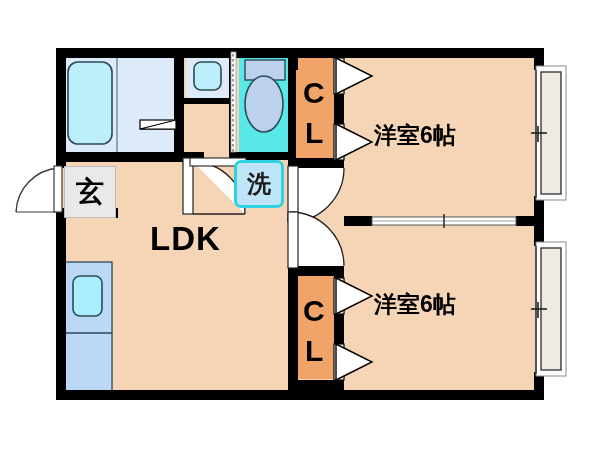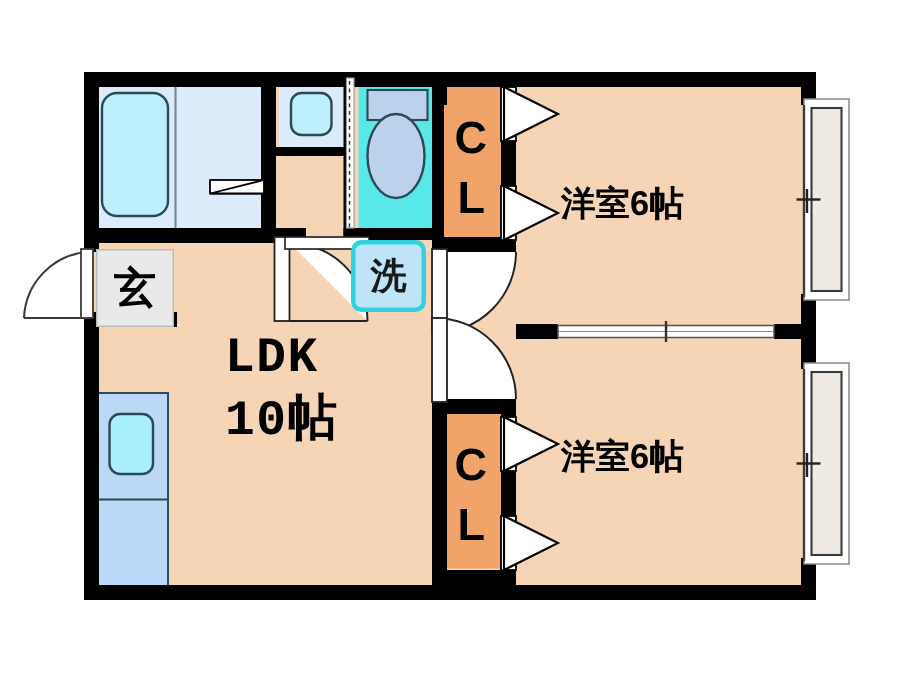--- a/index.html
+++ b/index.html
@@ -32,21 +32,20 @@
     white-space: nowrap;
     user-select: none;
   }
   .lbl-room {
     font-size: 23px;
     letter-spacing: 0px;
   }
   .lbl-ldk {
     font-size: 33px;
     letter-spacing: 1px;
-    font-family: Liberation Mono, monospace;
   }
   .lbl-cl {
     font-size: 30px;
     font-weight: bold;
     letter-spacing: 0px;
   }
   .lbl-genkan {
     font-size: 28px;
   }
   .lbl-sen {
@@ -204,21 +203,20 @@
       <path d="M 336 344 L 372 362 L 336 380 Z" fill="#ffffff" stroke="#000" stroke-width="1.4"></path>
     </g>
 
   </svg>
 
   <div class="lbl lbl-room" style="left:374px; top:124px;">洋室6帖</div>
 
   <div class="lbl lbl-room" style="left:374px; top:293px;">洋室6帖</div>
 
   <div class="lbl lbl-ldk" style="left:150px; top:222px;">LDK</div>
-  <div class="lbl lbl-ldk" style="left:150px; top:264px;">10帖</div>
 
   <div class="lbl lbl-cl" style="left:303px; top:78px;">C</div>
   <div class="lbl lbl-cl" style="left:305px; top:118px;">L</div>
 
   <div class="lbl lbl-cl" style="left:303px; top:296px;">C</div>
   <div class="lbl lbl-cl" style="left:305px; top:336px;">L</div>
 
   <div class="badge-genkan" style="left:64px; top:166px; width:50px; height:50px;">
     <span class="lbl-genkan" style="position:static; font-weight:bold;">玄</span>
   </div>

